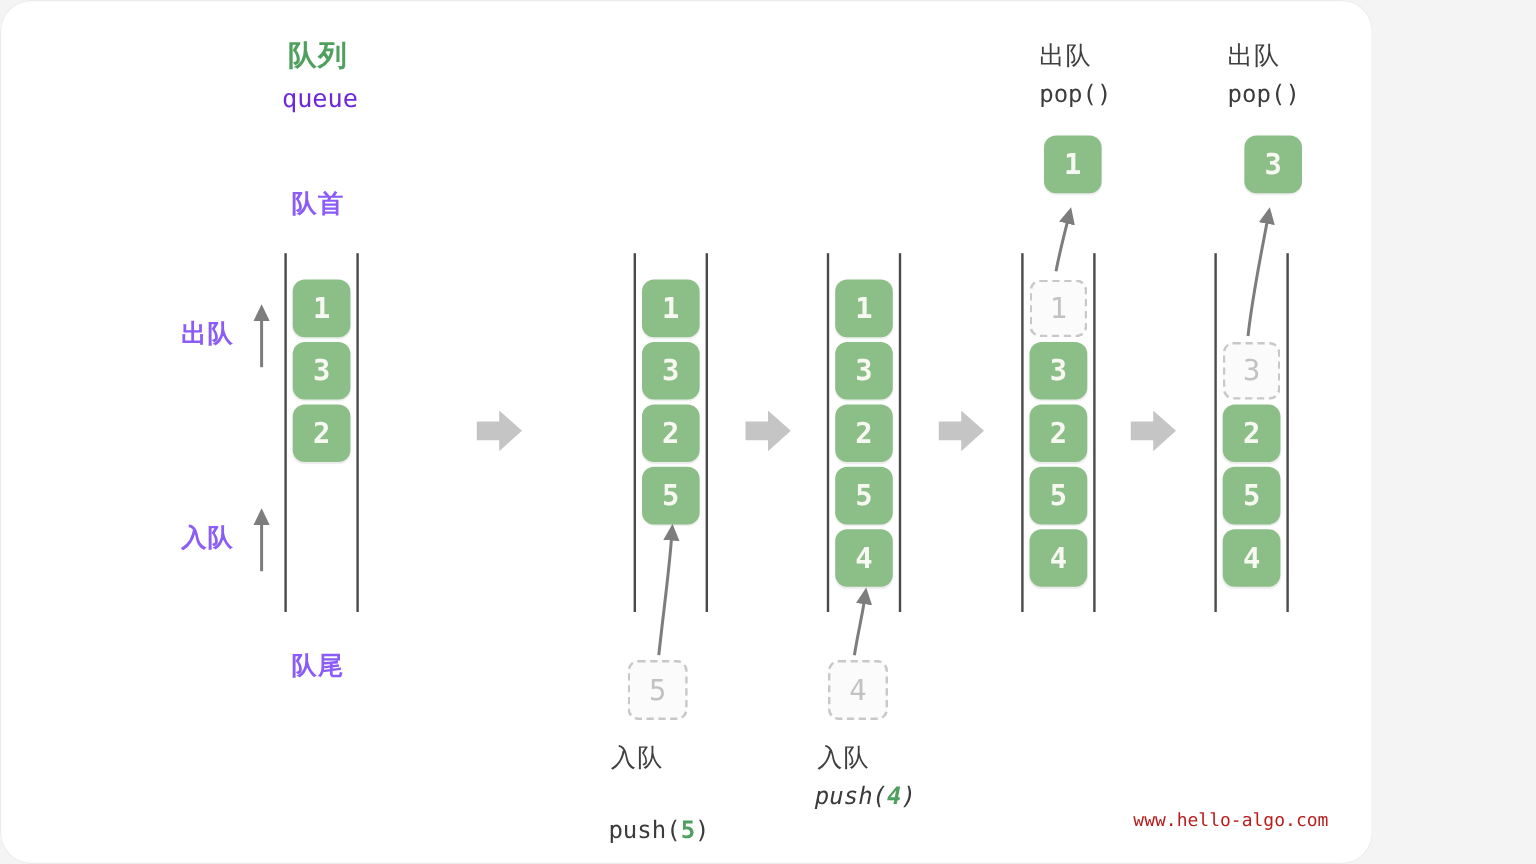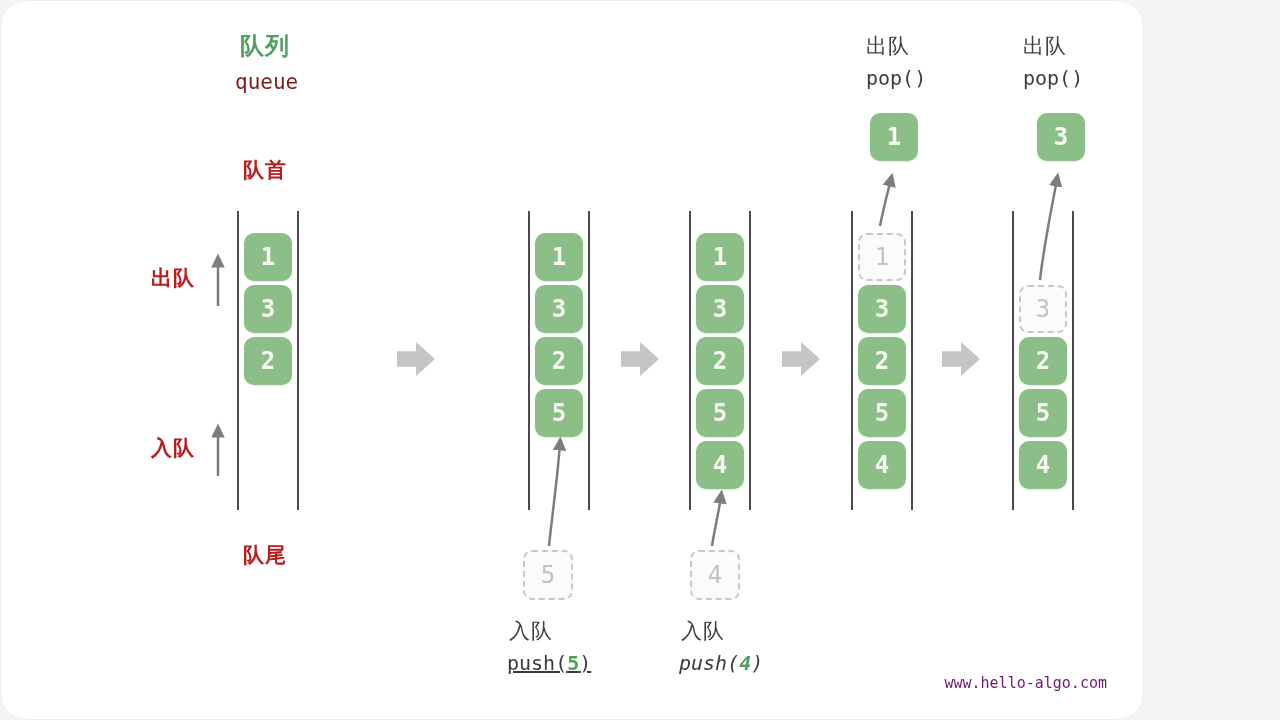--- a/index.html
+++ b/index.html
@@ -11,26 +11,26 @@
     background: #ffffff; border-radius: 26px;
     box-shadow: 0 0 0 1px #ececec inset;
     overflow: hidden;
     padding-left: 25px;
   }
 
   .abs { position: absolute; }
 
   
   .title-zh { font-size: 24px; font-weight: bold; color: #4fa05f; letter-spacing: 1px; }
-  .title-en { font-family: "DejaVu Sans Mono", monospace; font-size: 21px; color: #7f1d1d; }
-  .zh-label { font-size: 21px; font-weight: bold; color: #b91c1c; letter-spacing: 1px; }
+  .title-en { font-family: "DejaVu Sans Mono", monospace; font-size: 21px; color: #6d28d9; }
+  .zh-label { font-size: 21px; font-weight: bold; color: #8b5cf6; letter-spacing: 1px; }
   .zh-label-light { font-size: 21px; font-weight: normal; color: #3f3f3f; letter-spacing: 1px; }
   .code { font-family: "DejaVu Sans Mono", monospace; font-size: 20px; color: #3b3b3b; }
   .code .arg { color: #4fa05f; font-weight: bold; }
-  .watermark { font-family: "DejaVu Sans Mono", monospace; font-size: 15px; color: #701a75; }
+  .watermark { font-family: "DejaVu Sans Mono", monospace; font-size: 15px; color: #b91c1c; }
 
   
   .rail { position: absolute; top: 211px; width: 2px; height: 299px; background: #4a4a4a; }
 
   
   .cell {
     position: absolute; width: 48px; height: 48px; border-radius: 10px;
     background: #8cbf87; color: #f8f8f3;
     font-family: "DejaVu Sans Mono", monospace; font-size: 24px; font-weight: bold;
     display: flex; align-items: center; justify-content: center;
@@ -109,21 +109,21 @@
 
   <div class="cell" style="left:870px; top:113px;">1</div>
   <div class="cell" style="left:1037px; top:113px;">3</div>
 
   <div class="block-arrow" style="left:397px; top:342px;"></div>
   <div class="block-arrow" style="left:621px; top:342px;"></div>
   <div class="block-arrow" style="left:782px; top:342px;"></div>
   <div class="block-arrow" style="left:942px; top:342px;"></div>
 
   <div class="abs zh-label-light" style="left:509px; top:617px;">入队</div>
-  <div class="abs code" style="left:507px; top:651px;text-decoration:underline;"><span>push(</span><span class="arg">5</span><span>)</span></div>
+  <div class="abs code" style="left:507px; top:679px;"><span>push(</span><span class="arg">5</span><span>)</span></div>
 
   <div class="abs zh-label-light" style="left:681px; top:617px;">入队</div>
   <div class="abs code" style="left:679px; top:651px;font-style:italic;"><span>push(</span><span class="arg">4</span><span>)</span></div>
 
   <div class="abs zh-label-light" style="left:866px; top:32px;">出队</div>
   <div class="abs code" style="left:866px; top:66px;">pop()</div>
 
   <div class="abs zh-label-light" style="left:1023px; top:32px;">出队</div>
   <div class="abs code" style="left:1023px; top:66px;">pop()</div>
 

